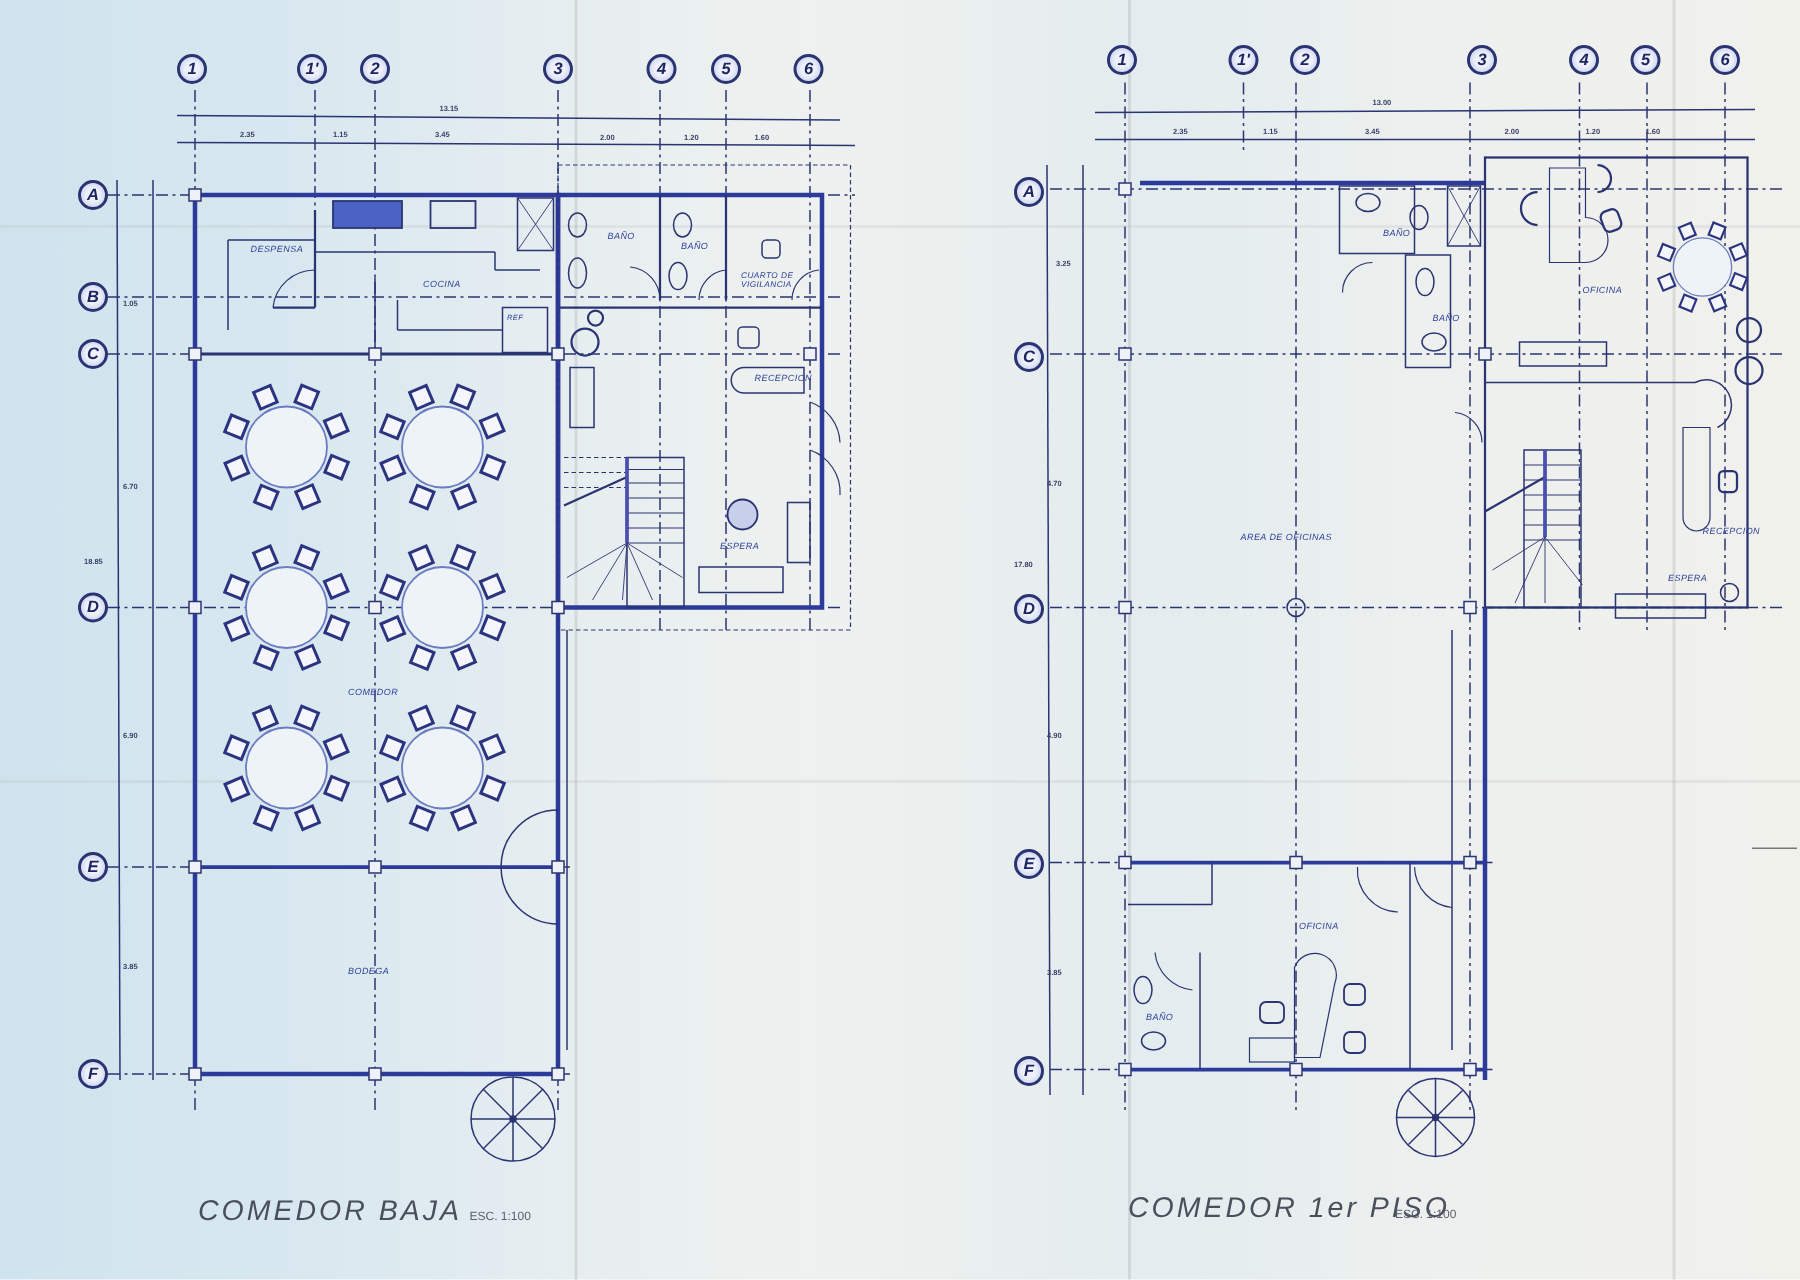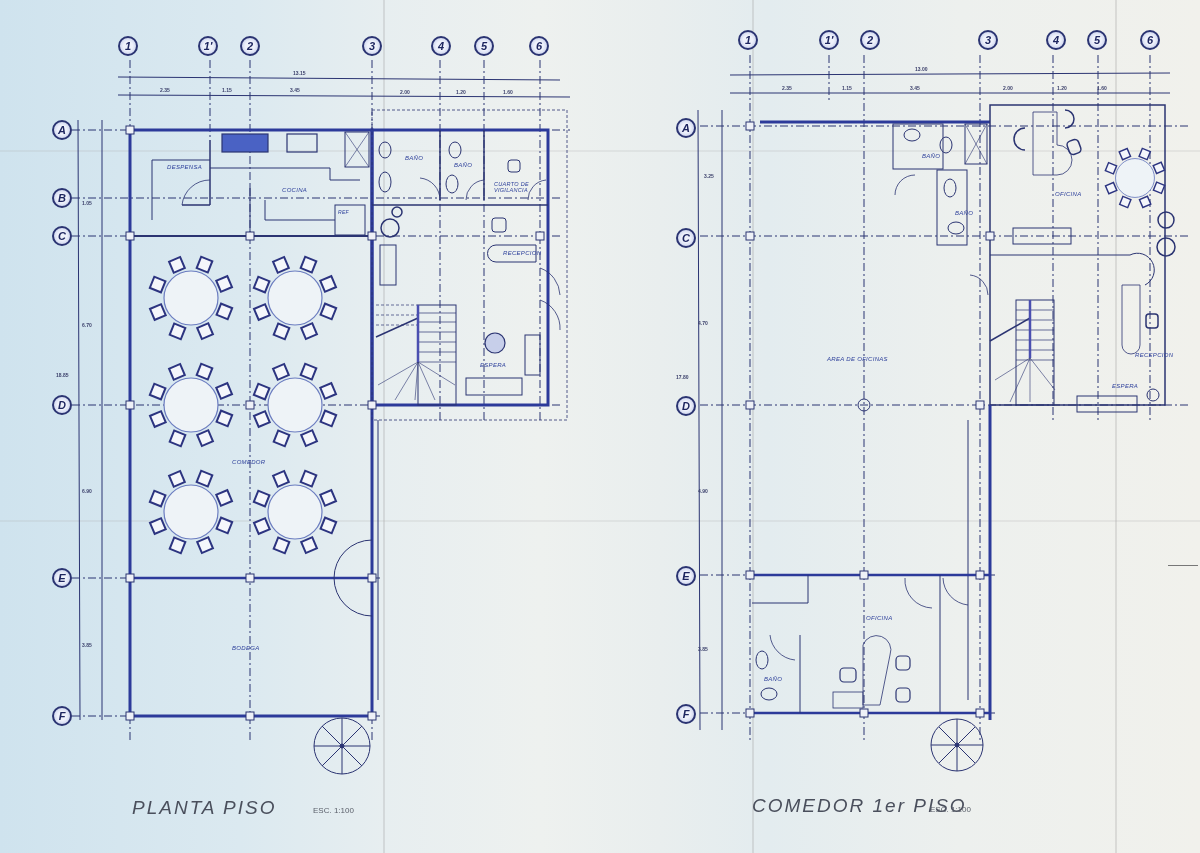--- a/index.html
+++ b/index.html
@@ -322,21 +322,21 @@
 <span class="lbl room" style="left:282px;top:187px">COCINA</span>
 <span class="lbl room" style="left:405px;top:155px">BAÑO</span>
 <span class="lbl room" style="left:454px;top:162px">BAÑO</span>
 <span class="lbl room" style="left:494px;top:181px;width:40px;white-space:normal;line-height:6px;font-size:5.5px">CUARTO DE VIGILANCIA</span>
 <span class="lbl room" style="left:338px;top:209px;font-size:5px">REF</span>
 <span class="lbl room" style="left:503px;top:250px">RECEPCION</span>
 <span class="lbl room" style="left:480px;top:362px">ESPERA</span>
 <span class="lbl room" style="left:232px;top:459px">COMEDOR</span>
 <span class="lbl room" style="left:232px;top:645px">BODEGA</span>
 
-<div class="title" style="left:132px;top:797px">PLANTA PISO</div>
+<div class="title" style="left:132px;top:797px">COMEDOR BAJA</div>
 <div class="scale" style="left:313px;top:806px">ESC. 1:100</div>
 
 <div class="axis" style="left:738px;top:30px">1</div>
 <div class="axis" style="left:819px;top:30px">1'</div>
 <div class="axis" style="left:860px;top:30px">2</div>
 <div class="axis" style="left:978px;top:30px">3</div>
 <div class="axis" style="left:1046px;top:30px">4</div>
 <div class="axis" style="left:1087px;top:30px">5</div>
 <div class="axis" style="left:1140px;top:30px">6</div>
 <div class="axis" style="left:676px;top:118px">A</div>

